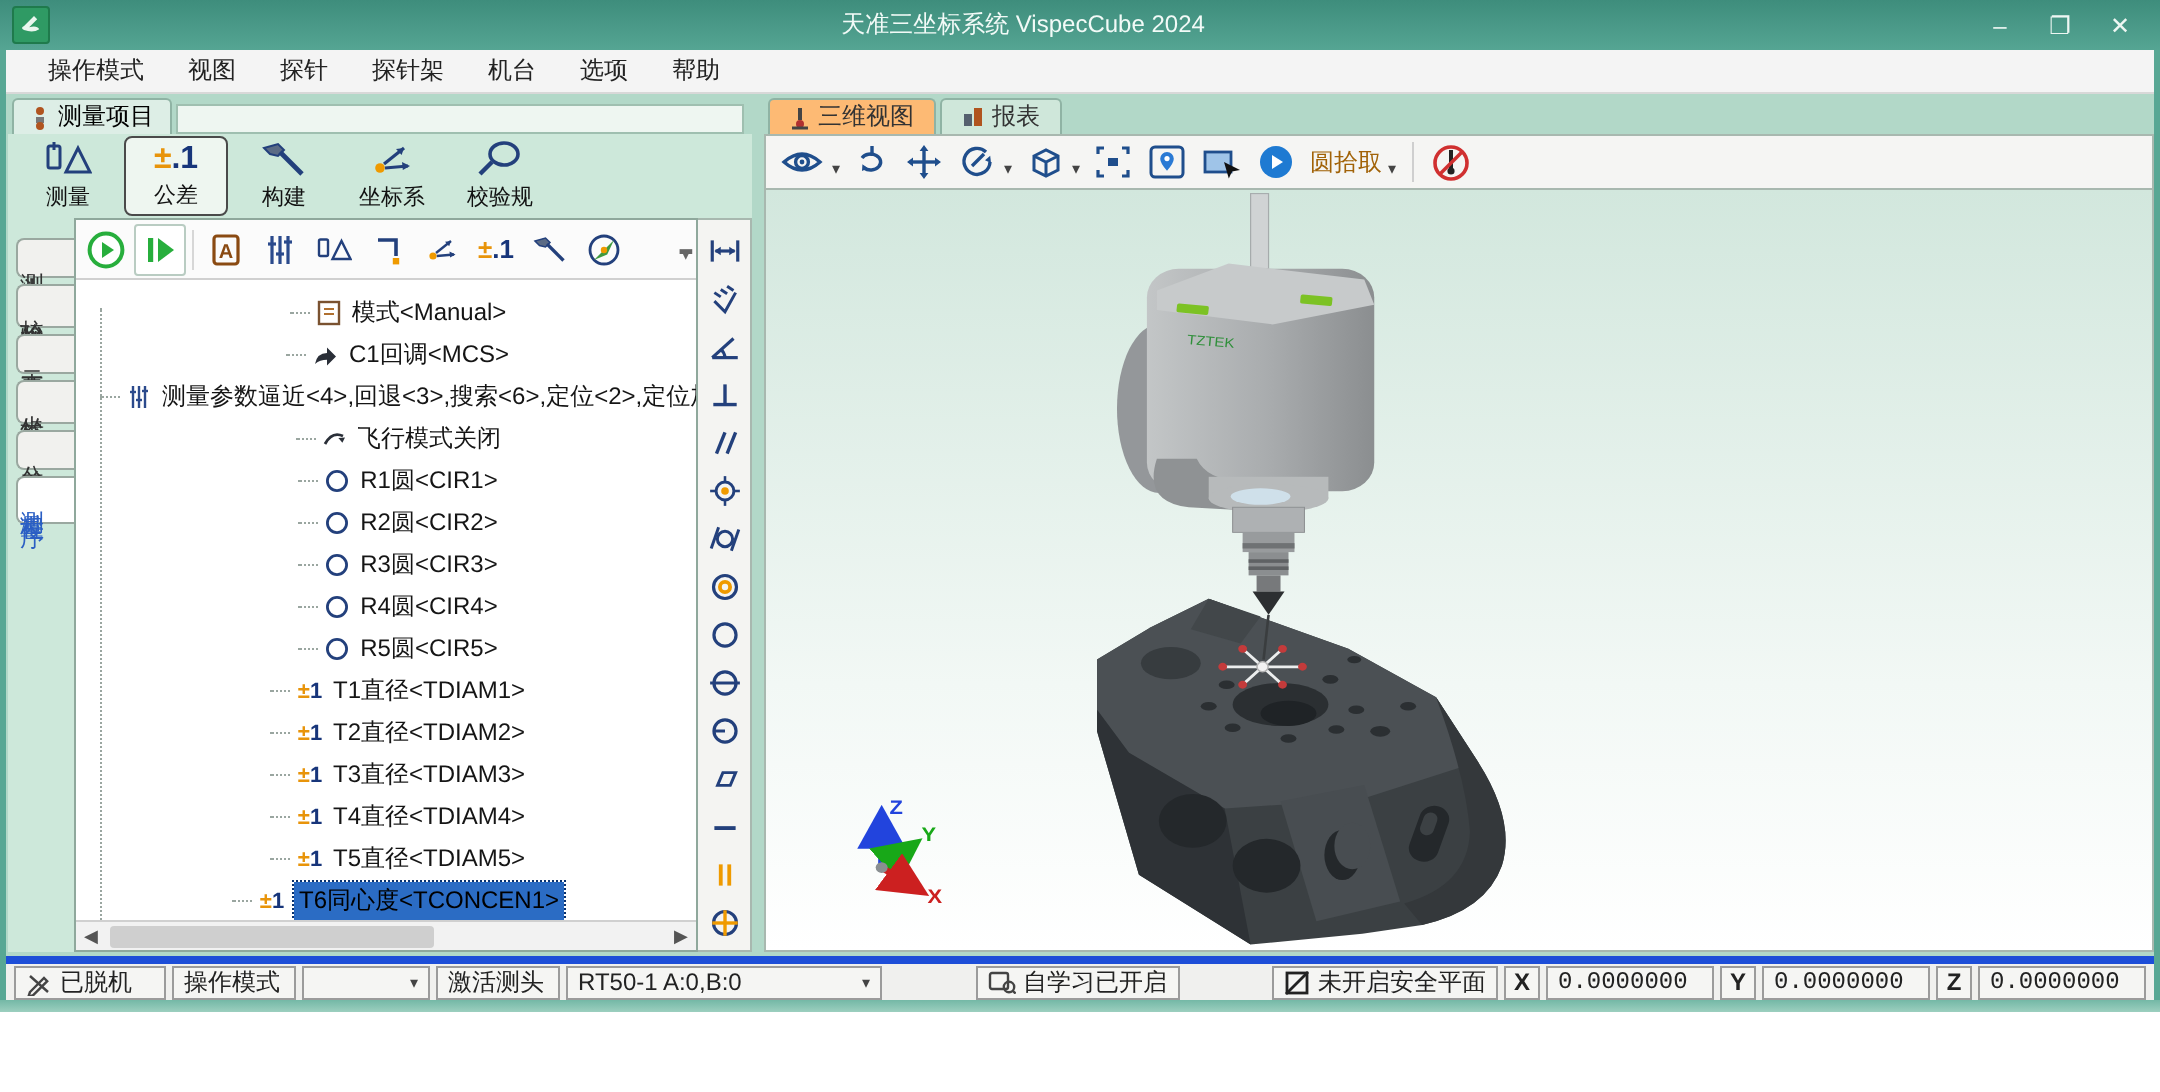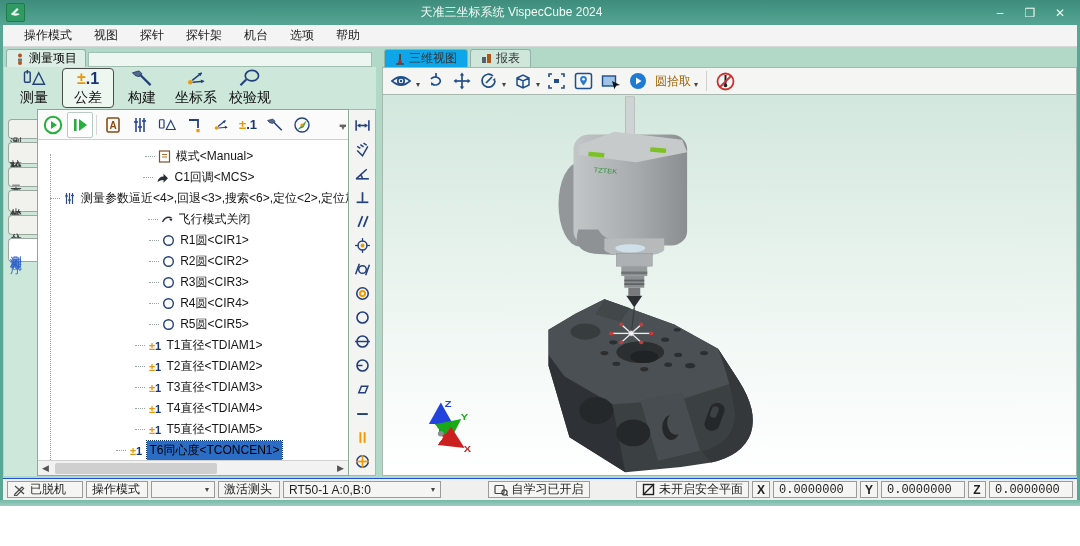--- a/index.html
+++ b/index.html
@@ -28,21 +28,21 @@
   
   .left-panel { width:372px; flex:0 0 372px; display:flex; flex-direction:column; min-height:0; }
   .proj-tab-row { height:19px; display:flex; align-items:flex-end; padding-left:2px; }
   .proj-tab { height:18px; background:#ddeee6; border:1px solid #8fb3a4; border-bottom:none;
     border-radius:3px 3px 0 0; display:flex; align-items:center; gap:4px; padding:0 8px; }
   .proj-tab-rest { flex:1; height:15px; background:#eef6f1; border:1px solid #9fbfb0; margin:0 4px 0 2px; }
   .cat-toolbar { height:42px; background:#cde8da; display:flex; align-items:center; gap:2px; padding:0 4px; }
   .cat-btn { width:52px; height:40px; display:flex; flex-direction:column; align-items:center;
     justify-content:center; gap:1px; color:#111; border:1px solid transparent; border-radius:4px; }
   .cat-btn.active { border:1px solid #4a4a4a; background:#eef6f0; }
-  .cat-label { font-size:14px; }
+  .cat-label { font-size:11px; }
 
   .left-body { flex:1; display:flex; min-height:0; }
   .side-tabs { width:33px; flex:0 0 33px; display:flex; flex-direction:column; padding-top:10px; gap:3px;
     background:#cde8da; }
   .side-tab { writing-mode:vertical-lr; text-orientation:upright; letter-spacing:2px;
     background:#f1f1ee; border:1px solid #9aa8a0; border-right:none; border-radius:4px 0 0 4px;
     margin-left:4px; padding:7px 0; text-align:center; color:#333; width:29px; line-height:14px; }
   .side-tab.active { background:#ffffff; color:#2b5fc4; }
 
   .tree-panel { flex:1; background:#ffffff; border:1px solid #8fa89c; display:flex; flex-direction:column; min-width:0; }
@@ -71,33 +71,33 @@
 
   .gdt-bar { width:27px; flex:0 0 27px; background:#f4f4f2; border:1px solid #a8b8af; border-left:none;
     display:flex; flex-direction:column; align-items:center; padding-top:4px; gap:1px; }
   .gdt-btn { width:24px; height:23px; display:flex; align-items:center; justify-content:center; }
 
   
   .right-panel { flex:1; display:flex; flex-direction:column; min-width:0; }
   .view-tabs { height:19px; flex:0 0 19px; display:flex; align-items:flex-end; padding-left:2px; gap:2px; }
   .view-tab { height:18px; display:flex; align-items:center; gap:4px; padding:0 10px;
     border:1px solid #8fb3a4; border-bottom:none; border-radius:3px 3px 0 0; background:#cfe7da; color:#333; }
-  .view-tab.active { background:#0ea5e9;text-align:center; }
+  .view-tab.active { background:#fdba74;text-align:center; }
   .view-toolbar { height:28px; flex:0 0 28px; background:#f5f5f3; border:1px solid #a8b8af;
     display:flex; align-items:center; padding:0 4px; gap:2px; }
   .vt-btn { height:24px; display:flex; align-items:center; justify-content:center; padding:0 3px; }
   .vt-dd { font-size:8px; color:#444; margin:6px 2px 0 -1px; }
   .vt-sep { width:1px; height:20px; background:#cfcfcf; margin:0 4px; }
   .pick-label { margin:0 2px 0 3px; color:#a16207; }
   .viewport { flex:1; border:1px solid #a8b8af; border-top:none; min-height:0; background:#fff; }
   .viewport svg { display:block; width:100%; height:100%; }
 
   
   .statusbar { height:22px; flex:0 0 22px; background:#f0f0ee; display:flex; align-items:center;
-    padding:0 4px; gap:3px; border-top:1px solid #1d4ed8; }
+    padding:0 4px; gap:3px; border-top:4px solid #1d4ed8; }
   .seg { height:17px; border:1px solid #9b9b9b; background:#f5f5f3; display:flex; align-items:center;
     gap:4px; padding:0 5px; color:#222; }
   .seg .dd { margin-left:auto; font-size:8px; color:#444; }
   .mono { font-family:"Liberation Mono","DejaVu Sans Mono",monospace; }
   .spacer { flex:1; }
   .coord-label { width:18px; justify-content:center; font-weight:bold; }
   .coord-val { width:84px; }
 
   .bottom-strip { height:6px; flex:0 0 6px; background:linear-gradient(#74b8a6,#9ccfbf); margin:0 -3px; }
 

